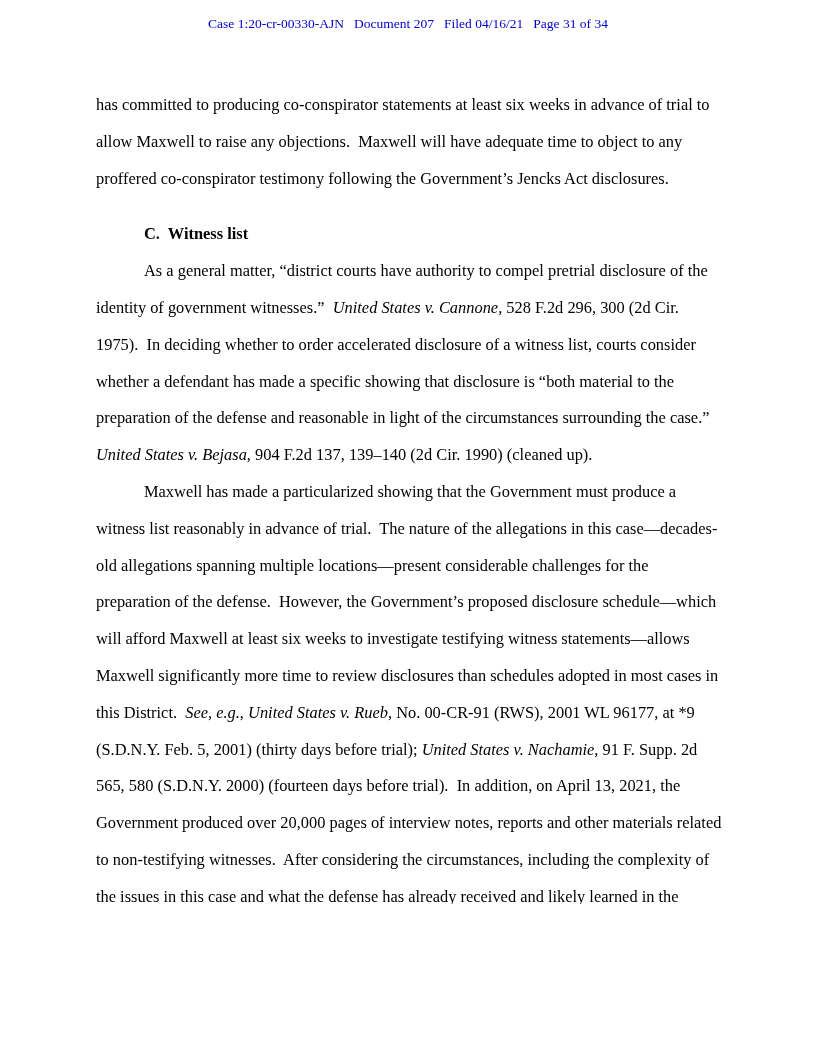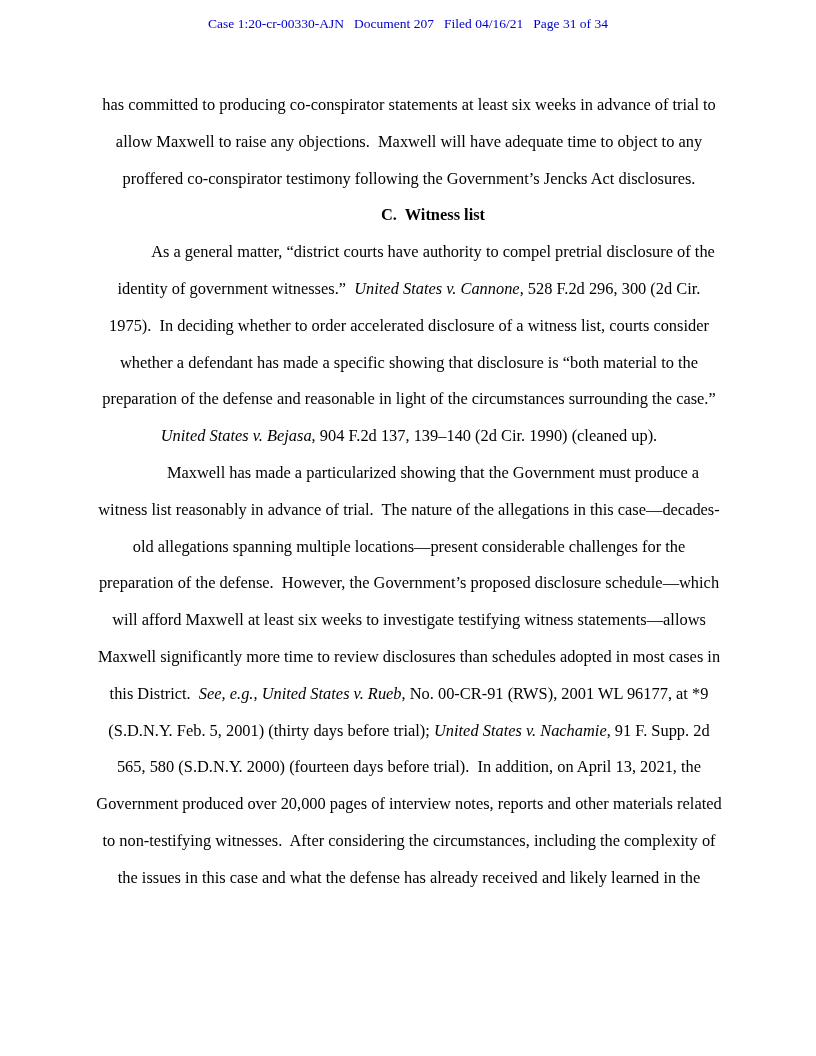--- a/index.html
+++ b/index.html
@@ -27,32 +27,33 @@
     white-space: pre;
     font-family: "Liberation Serif", serif;
   }
   .content {
     position: absolute;
     top: 87px;
     left: 96px;
     width: 626px;
     font-size: 16.4px;
     line-height: 36.8px;
-    text-align: center;
+    text-align: left;
   }
   .content p {
     margin: 0;
     white-space: pre-wrap;
   }
   .content p.indent {
     text-indent: 48px;
   }
   .content p.heading {
     text-indent: 48px;
     font-weight: bold;
+    margin-top: 19px;
   }
   .content span.i {
     font-style: italic;
   }
   .content span.b {
     font-weight: bold;
   }
   .page-footer {
     position: absolute;
     top: 971px;

